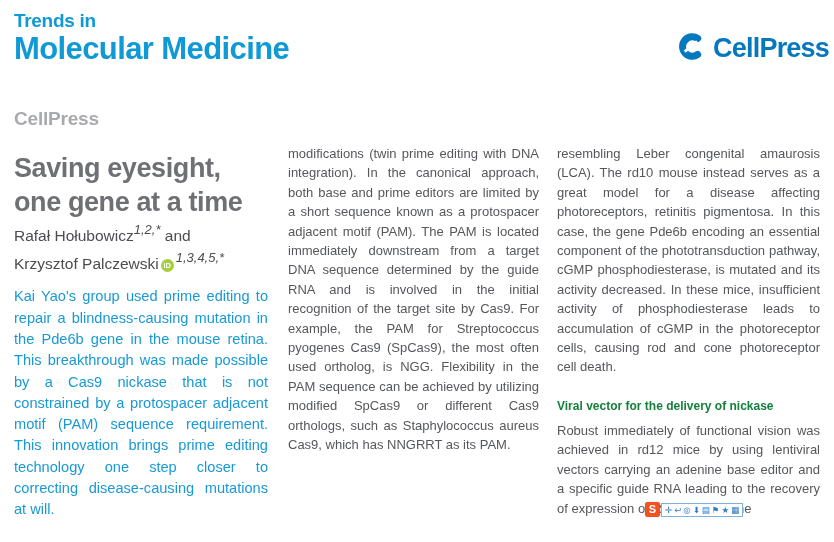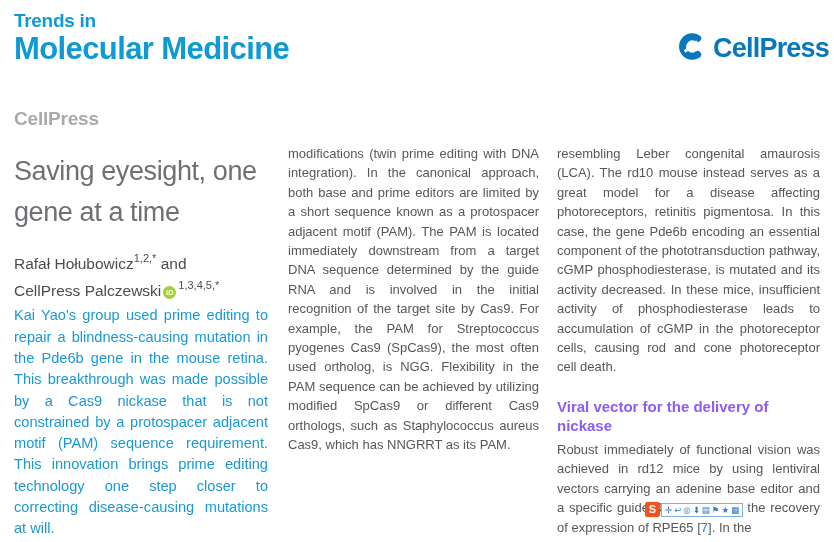--- a/index.html
+++ b/index.html
@@ -11,29 +11,29 @@
   
   .mast { position: absolute; left: 14px; top: 10px; color: #0f9ad6; }
   .mast-line1 { font-size: 19px; font-weight: bold; line-height: 22px; letter-spacing: -0.3px; }
   .mast-line2 { font-size: 31px; font-weight: bold; line-height: 34px; letter-spacing: -0.6px; }
   .cellpress { position: absolute; right: 5px; top: 33px; display: flex; align-items: center; gap: 7px; cursor: pointer; }
   .cellpress-text { font-size: 27px; font-weight: bold; color: #0678be; letter-spacing: -0.8px; }
   
   .col { position: absolute; }
   .col1 { left: 14px; top: 108px; width: 254px; }
   .spotlight { font-size: 19px; font-weight: bold; color: #a8aaad; letter-spacing: -0.2px; margin-bottom: 21px; }
-  .title { font-size: 27px; font-weight: 400; color: #6e7074; line-height: 41px; letter-spacing: -0.4px; margin-bottom: 15px; }
+  .title { font-size: 27px; font-weight: 700; color: #6e7074; line-height: 34px; letter-spacing: -0.4px; }
   .authors { font-size: 15.5px; color: #4c4d50; line-height: 23px; }
-  .authors sup { font-size: 11px; position: relative; top: -1px; }
-  .summary { margin-top: 0; font-size: 14.6px; line-height: 21.3px; color: #1899d5; text-align: justify; }
+  .authors sup { font-size: 13px; position: relative; top: -1px; font-style: italic; }
+  .summary { margin-top: 8px; font-size: 14.6px; line-height: 21.3px; color: #1899d5; text-align: justify; }
   
   .col2 { left: 288px; top: 144px; width: 251px; }
   .col3 { left: 557px; top: 144px; width: 263px; }
   .body-para { font-size: 13px; line-height: 19.4px; color: #55575b; text-align: justify; }
-  .red-heading { font-size: 15px; font-weight: bold; color: #8b5cf6; line-height: 19px; margin-top: 20px; margin-bottom: 5px; }
+  .red-heading { font-size: 12px; font-weight: bold; color: #15803d; line-height: 19px; margin-top: 20px; margin-bottom: 5px; }
   .it { }
   sup { font-size: 9px; }
   .cite { color: #2f7cc0; }
   
   .orcid {
     display: inline-block; width: 13px; height: 13px; border-radius: 50%;
     background: #a6ce39; color: #fff; font-size: 7.5px; font-weight: bold;
     text-align: center; line-height: 13px; vertical-align: 1px; margin: 6px 2px;
     font-style: normal; cursor: pointer;
   }
@@ -68,21 +68,21 @@
       </svg>
     </span>
     <span class="cellpress-text">CellPress</span>
   </div>
 
   <div class="col col1">
     <div class="spotlight">CellPress</div>
     <h1 class="title">Saving eyesight, one gene at a time</h1>
     <div class="authors">
       <div><span>Rafał Hołubowicz</span><sup>1,2,*</sup><span> and</span></div>
-      <div><span>CellPress Palczewski</span><span class="orcid">iD</span><sup>1,3,4,5,*</sup></div>
+      <div><span>Krzysztof Palczewski</span><span class="orcid">iD</span><sup>1,3,4,5,*</sup></div>
     </div>
     <p class="summary"><span>Kai Yao's group used prime editing to repair a blindness-causing mutation in the </span><span class="it">Pde6b</span><span> gene in the mouse retina. This breakthrough was made possible by a Cas9 nickase that is not constrained by a protospacer adjacent motif (PAM) sequence requirement. This innovation brings prime editing technology one step closer to correcting disease-causing mutations at will.</span></p>
   </div>
 
   <div class="col col2">
     <p class="body-para"><span>modifications (twin prime editing with DNA integration). In the canonical approach, both base and prime editors are limited by a short sequence known as a protospacer adjacent motif (PAM). The PAM is located immediately downstream from a target DNA sequence determined by the guide RNA and is involved in the initial recognition of the target site by Cas9. For example, the PAM for </span><span class="it">Streptococcus pyogenes</span><span> Cas9 (SpCas9), the most often used ortholog, is NGG. Flexibility in the PAM sequence can be achieved by utilizing modified SpCas9 or different Cas9 orthologs, such as </span><span class="it">Staphylococcus aureus</span><span> Cas9, which has NNGRRT as its PAM.</span></p>
   </div>
 
   <div class="col col3">
     <p class="body-para"><span>resembling Leber congenital amaurosis (LCA). The </span><span class="it">rd10</span><span> mouse instead serves as a great model for a disease affecting photoreceptors, retinitis pigmentosa. In this case, the gene </span><span class="it">Pde6b</span><span> encoding an essential component of the phototransduction pathway, cGMP phosphodiesterase, is mutated and its activity decreased. In these mice, insufficient activity of phosphodiesterase leads to accumulation of cGMP in the photoreceptor cells, causing rod and cone photoreceptor cell death.</span></p>

